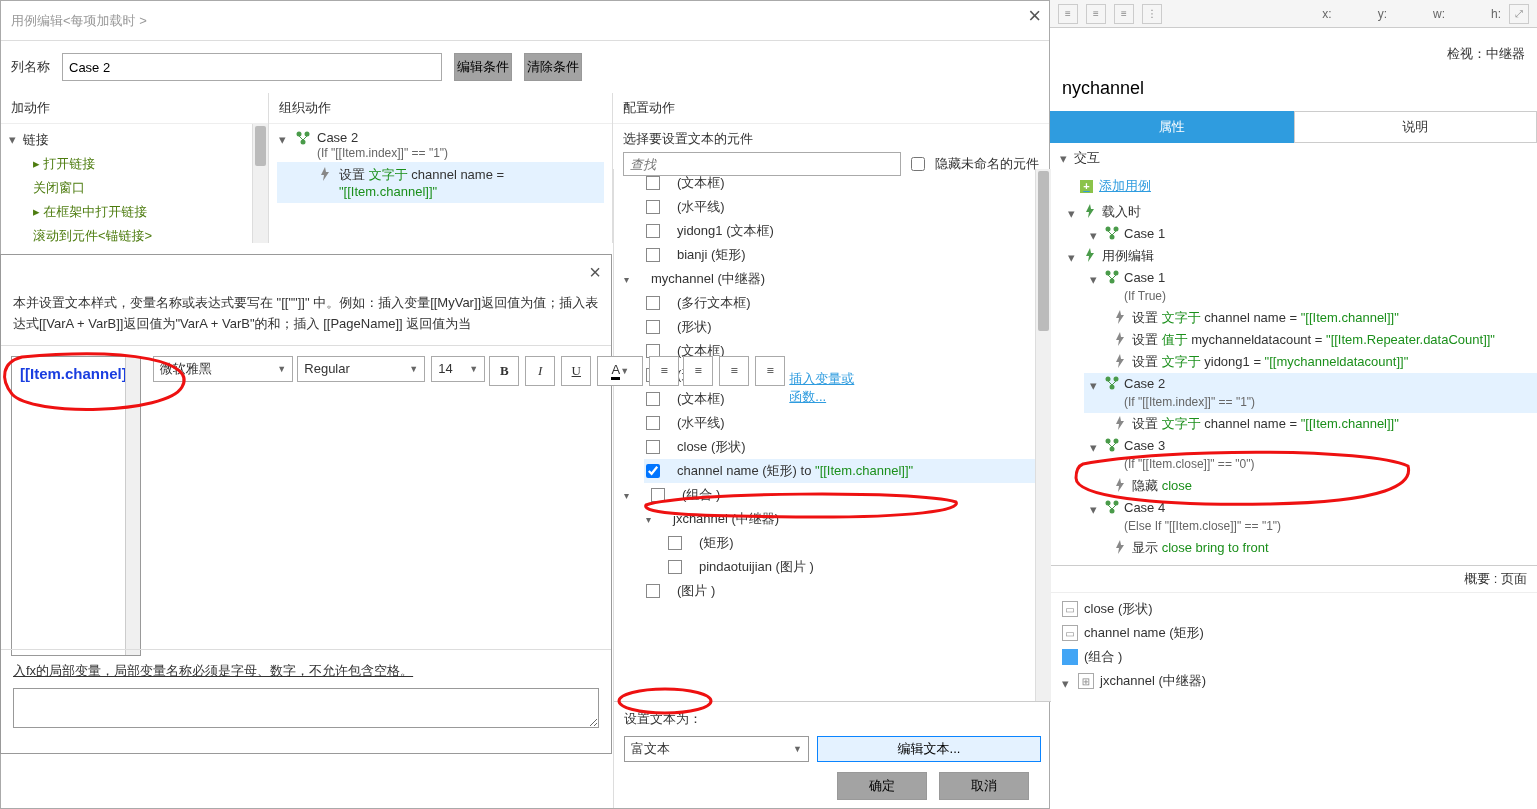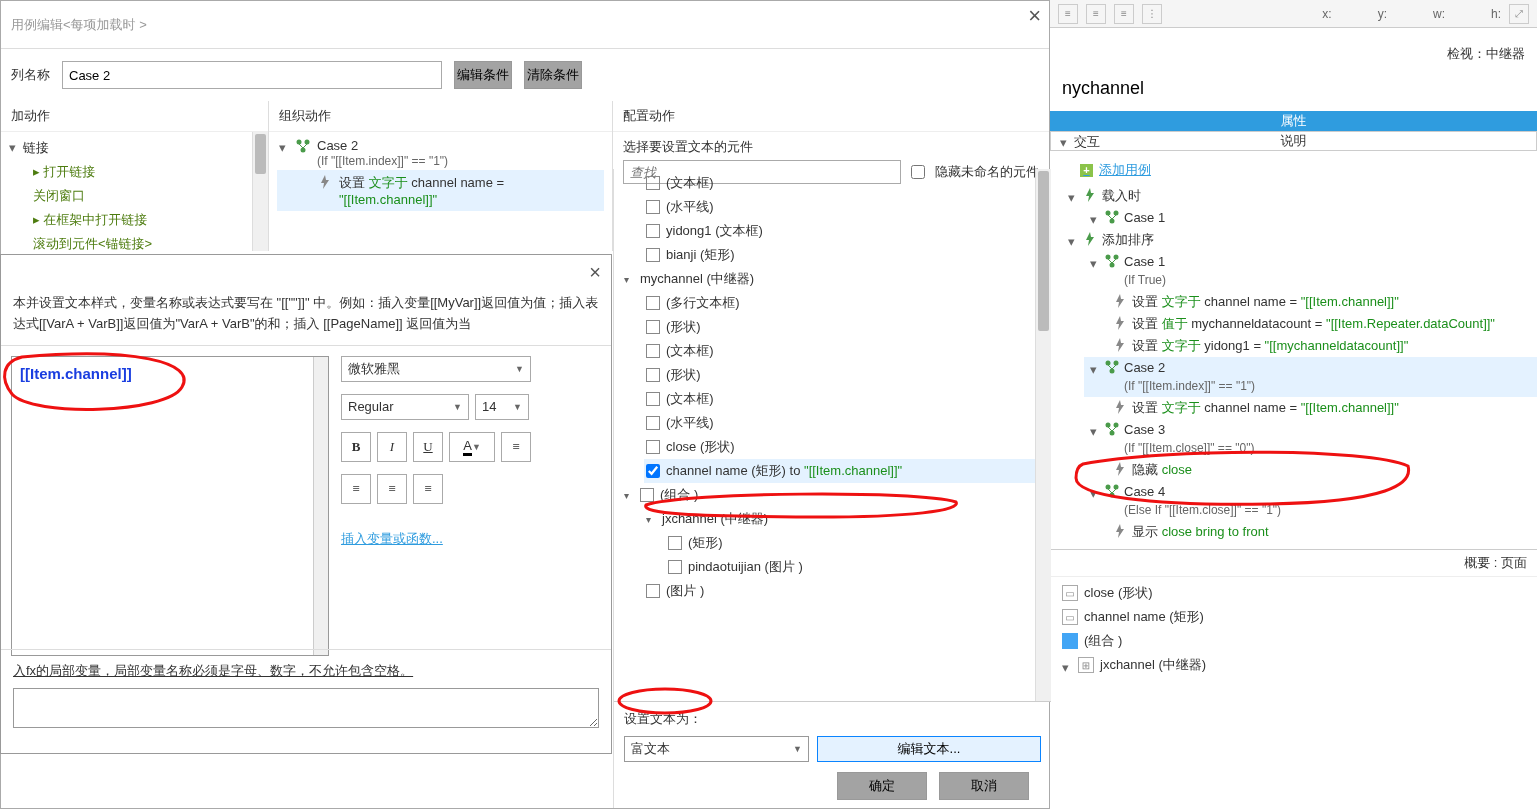--- a/index.html
+++ b/index.html
@@ -10,21 +10,21 @@
 .tb-icon { width: 20px; height: 20px; border: 1px solid #ccc; display: flex; align-items: center; justify-content: center; color: #888; font-size: 10px; }
 .tb-spacer { flex: 1; }
 .tb-coord { color: #666; font-size: 12px; }
 
 
 .view-label { position: absolute; top: 45px; right: 12px; color: #333; font-size: 13px; }
 
 
 .right-panel { position: absolute; top: 70px; left: 1050px; right: 0; bottom: 0; display: flex; flex-direction: column; }
 .rp-title { padding: 8px 12px; font-size: 18px; color: #000; }
-.rp-tabs { display: flex; height: 16px; margin-top: 4px; flex-direction: column; }
+.rp-tabs { display: flex; height: 32px; margin-top: 4px; }
 .rp-tab { flex: 1; display: flex; align-items: center; justify-content: center; border: 1px solid #ccc; background: #fff; cursor: pointer; }
 .rp-tab.active { background: #2f9cdf; color: #fff; border-color: #2f9cdf; }
 .rp-section-hdr { padding: 6px 10px; display: flex; align-items: center; gap: 4px; color: #333; }
 .rp-chevron { width: 10px; display: inline-block; color: #666; }
 .rp-add-case { color: #2f9cdf; text-decoration: underline; padding: 4px 10px 4px 30px; display: flex; align-items: center; gap: 6px; cursor: pointer; }
 .rp-plus { width: 13px; height: 13px; background: #8bc34a; color: #fff; display: inline-flex; align-items: center; justify-content: center; font-weight: bold; font-size: 11px; }
 
 .rp-tree { padding: 2px 0 6px 12px; overflow-y: auto; }
 .rp-row { display: flex; align-items: flex-start; padding: 2px 6px; gap: 4px; line-height: 18px; }
 .rp-row.selected { background: #e4f2ff; }
@@ -43,21 +43,21 @@
 .rp-bottom { border-top: 1px solid #ccc; }
 .rp-bottom-hdr { padding: 4px 10px; text-align: right; color: #333; border-bottom: 1px solid #eee; }
 .rp-bottom-list { padding: 4px 8px; }
 .rp-bitem { display: flex; align-items: center; gap: 6px; padding: 3px 4px; }
 .rp-bicon { width: 16px; height: 16px; border: 1px solid #aaa; color: #888; display: inline-flex; align-items: center; justify-content: center; font-size: 10px; }
 .rp-bicon.folder { background: #42a5f5; border-color: #42a5f5; }
 .rp-bicon.grid { }
 
 
 .dialog { position: absolute; top: 0; left: 0; width: 1050px; background: #fff; border: 1px solid #aaa; }
-.dlg-title { height: 48px; display: flex; align-items: center; padding: 12px 10px; color: #999; border-bottom: 1px solid #ddd; }
+.dlg-title { height: 40px; display: flex; align-items: center; padding: 12px 10px; color: #999; border-bottom: 1px solid #ddd; }
 .dlg-close { position: absolute; right: 8px; top: 2px; font-size: 22px; color: #555; cursor: pointer; }
 
 .dlg-row1 { display: flex; align-items: center; gap: 12px; padding: 12px 10px; }
 .dlg-lbl { color: #333; }
 .dlg-input { width: 380px; height: 28px; border: 1px solid #aaa; padding: 0 6px; }
 .dlg-btn { height: 28px; padding: 0 2px; border: 1px solid #999; background: #a3a3a3; cursor: pointer; }
 
 .dlg-cols { display: flex; height: 150px; }
 .dcol { border-right: 1px solid #ddd; display: flex; flex-direction: column; }
 .dcol:last-child { border-right: none; }
@@ -81,21 +81,21 @@
 
 .cfg-top { padding: 6px 10px; }
 .cfg-search-row { display: flex; align-items: center; gap: 10px; margin-top: 4px; }
 .cfg-search { flex: 1; height: 24px; border: 1px solid #aaa; padding: 0 6px; font-style: italic; color: #aaa; }
 .cfg-chk { width: 14px; height: 14px; }
 
 .cfg-container { position: absolute; top: 168px; left: 612px; width: 438px; bottom: 0; display: flex; flex-direction: column; border-left: 1px solid #ddd;}
 .cfg-tree { flex: 1; overflow: auto; padding: 2px 8px; position: relative; }
 .cfg-tree .scrollbar-track { }
 .cfg-tree .scrollbar-thumb { height: 160px; }
-.cfg-row { display: flex; align-items: center; gap: 6px; padding: 3px 2px; }
+.cfg-row { display: flex; align-items: center; gap: 17px; padding: 3px 2px; }
 .cfg-row.selected { background: #e4f2ff; }
 .cfg-toggle { width: 10px; color: #666; flex-shrink: 0; cursor: pointer; font-size: 10px;}
 .cfg-chkbx { width: 14px; height: 14px; border: 1px solid #888; flex-shrink: 0; }
 .cfg-children { padding-left: 22px; }
 
 .cfg-bottom { border-top: 1px solid #ccc; padding: 8px 10px; display: flex; flex-direction: column; gap: 8px; }
 .cfg-settxt { color: #333; }
 .cfg-setsrow { display: flex; gap: 8px; }
 .cfg-select { height: 26px; border: 1px solid #999; padding: 0 6px; width: 185px; background: #fff; display: flex; align-items: center; justify-content: space-between; cursor: pointer; }
 .cfg-editbtn { flex: 1; height: 26px; border: 1px solid #0a84ff; background: #e4f2ff; cursor: pointer; }
@@ -104,21 +104,21 @@
 .dlg-footer .dlg-btn { width: 90px; }
 
 
 .rich-dialog { position: absolute; top: 254px; left: 0; width: 612px; height: 500px; background: #fff; border: 1px solid #999; }
 .rd-close { position: absolute; right: 10px; top: 6px; font-size: 20px; color: #555; cursor: pointer; }
 .rd-help { padding: 38px 12px 10px 12px; color: #333; line-height: 1.6; border-bottom: 1px solid #ddd; }
 .rd-body { display: flex; padding: 10px; gap: 12px; }
 .rd-editor { width: 318px; height: 300px; border: 1px solid #999; padding: 8px; position: relative; }
 .rd-var { color: #1a3ee0; font-weight: bold; font-size: 15px; }
 .rd-scroll { position: absolute; right: 0; top: 0; bottom: 0; width: 15px; background: #f0f0f0; border-left: 1px solid #ccc; }
-.rd-side { flex: 1; display: flex; flex-direction: column; gap: 12px; }
+.rd-side { flex: 1; display: flex; flex-direction: row; gap: 4px; }
 .rd-ctrl-row { display: flex; gap: 6px; }
 .rd-select { height: 26px; border: 1px solid #aaa; background: #fff; display: flex; align-items: center; justify-content: space-between; padding: 0 6px; cursor: pointer; }
 .rd-select.font { width: 190px; }
 .rd-select.weight { width: 128px; }
 .rd-select.size { width: 54px; }
 .rd-btn { width: 30px; height: 30px; border: 1px solid #aaa; background: #fff; display: flex; align-items: center; justify-content: center; cursor: pointer; font-family: serif; }
 .rd-btn.b { font-weight: bold; }
 .rd-btn.i { font-style: italic; }
 .rd-btn.u { text-decoration: underline; }
 .rd-btn.wide { width: 46px; }
@@ -194,21 +194,21 @@
       </div>
     </div>
 
     <div class="rp-row">
       <span class="rp-rowtoggle">▾</span>
       <span class="rp-rowicon">
           <svg class="bolt-svg" viewBox="0 0 12 14">
             <path d="M6 0 L2 8 L5 8 L4 14 L10 5 L7 5 Z" fill="#4a9b4a"></path>
           </svg>
         </span>
-      <span class="rp-rowlabel">添加排序</span>
+      <span class="rp-rowlabel">用例编辑</span>
     </div>
     <div class="rp-children">
 
       <div class="rp-row">
         <span class="rp-rowtoggle">▾</span>
         <span class="rp-rowicon">
             <svg class="flow-svg" viewBox="0 0 16 16">
               <circle cx="4" cy="4" r="2.5" fill="#4a9b4a"></circle>
               <circle cx="12" cy="4" r="2.5" fill="#4a9b4a"></circle>
               <circle cx="8" cy="12" r="2.5" fill="#4a9b4a"></circle>

